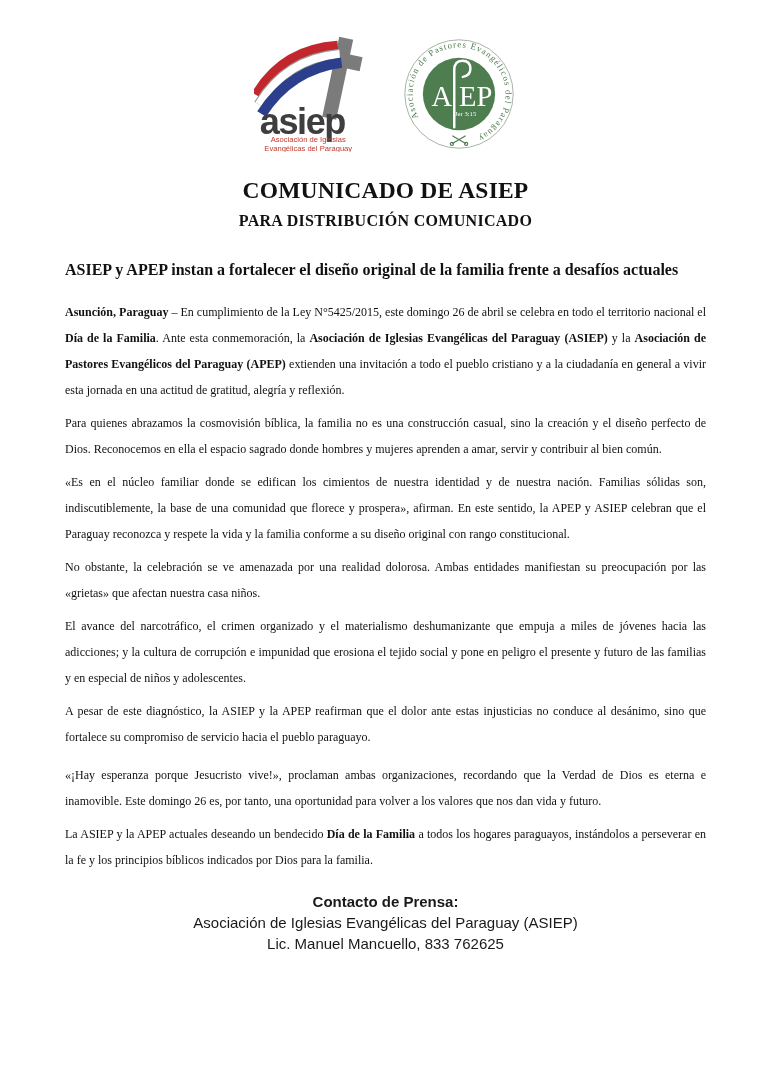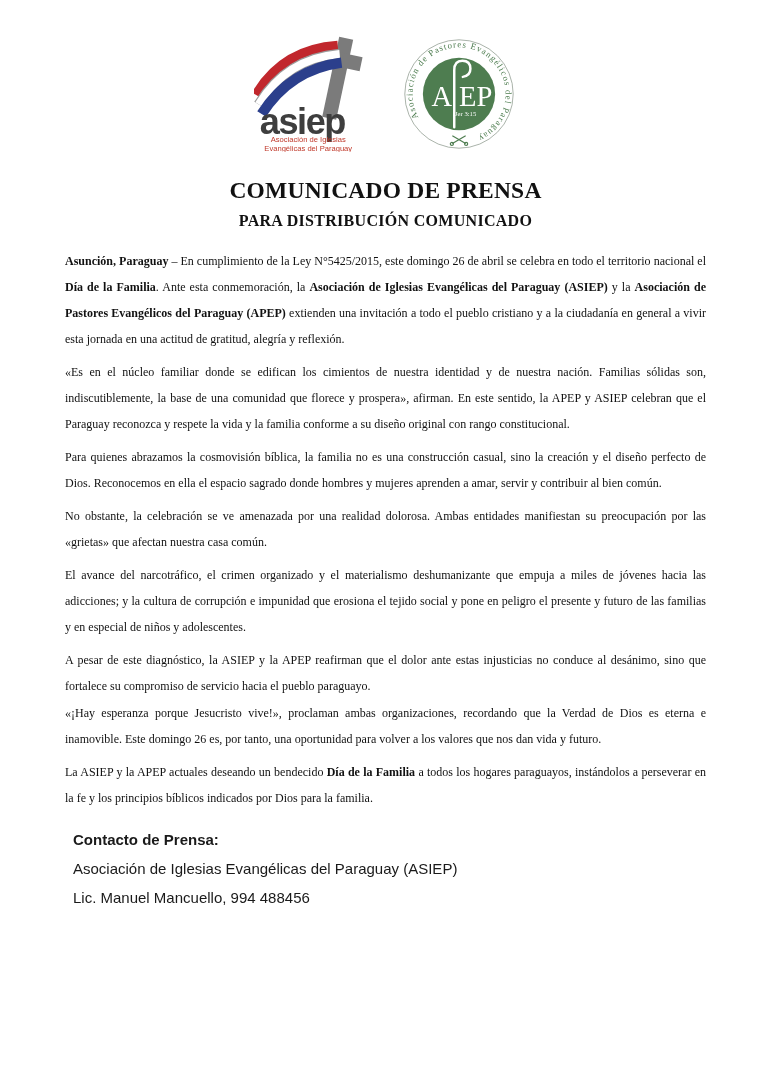--- a/index.html
+++ b/index.html
@@ -14,23 +14,23 @@
   .apep-logo { width:118px; height:116px; }
   .titleblock { text-align:center; margin-top:26px; }
   .doc-title { font-size:23.5px; font-weight:bold; margin:0; letter-spacing:0.2px; line-height:25px; }
   .doc-subtitle { font-size:16px; font-weight:bold; margin:9px 0 0; letter-spacing:0.3px; line-height:18px; }
   .headline { font-weight:bold; font-size:16px; line-height:22px; margin:29px 0 0; text-align:justify; text-align-last:left; }
   .body-text p {
     font-size:12px; line-height:26px; margin:7px 0 0;
     text-align:justify; text-align-last:left;
   }
   .body-text p:first-child { margin-top:18px; }
-  .body-text p.tight { margin-top:1px; }
+  .body-text p.tight { margin-top:12px; }
   .contact { font-family:"Liberation Sans", sans-serif; font-size:15px; line-height:21px; margin-top:18px; color:#1a1a1a; }
-  .contact p { margin:8px; }
+  .contact p { margin:0;text-align:center; }
   .contact .label { font-weight:bold; }
 </style>
 </head>
 <body>
 
 <div class="page">
 
   <header class="logos">
 
     <svg class="asiep-logo" viewBox="0 0 124 122" xmlns="http://www.w3.org/2000/svg" aria-hidden="true">
@@ -65,36 +65,37 @@
       <g transform="translate(62,109)" fill="none" stroke="#4e7d50" stroke-width="1.3">
         <path d="M-7,-4 L7,4"></path>
         <path d="M7,-4 L-7,4"></path>
         <circle cx="-7.5" cy="4.5" r="1.6"></circle>
         <circle cx="7.5" cy="4.5" r="1.6"></circle>
       </g>
     </svg>
   </header>
 
   <div class="titleblock">
-    <h1 class="doc-title">COMUNICADO DE PRENSA</h1>
+    <h1 class="doc-title">COMUNICADO DE ASIEP</h1>
     <h2 class="doc-subtitle">PARA DISTRIBUCIÓN COMUNICADO</h2>
   </div>
 
   <article>
+    <p class="headline">ASIEP y APEP instan a fortalecer el diseño original de la familia frente a desafíos actuales</p>
     <div class="body-text" id="article-body">
         <p><b>Asunción, Paraguay</b><span> – En cumplimiento de la Ley N°5425/2015, este domingo 26 de abril se celebra en todo el territorio nacional el </span><b>Día de la Familia</b><span>. Ante esta conmemoración, la </span><b>Asociación de Iglesias Evangélicas del Paraguay (ASIEP)</b><span> y la </span><b>Asociación de Pastores Evangélicos del Paraguay (APEP)</b><span> extienden una invitación a todo el pueblo cristiano y a la ciudadanía en general a vivir esta jornada en una actitud de gratitud, alegría y reflexión.</span></p>
+        <p><span>Para quienes abrazamos la cosmovisión bíblica, la familia no es una construcción casual, sino la creación y el diseño perfecto de Dios. Reconocemos en ella el espacio sagrado donde hombres y mujeres aprenden a amar, servir y contribuir al bien común.</span></p>
         <p><span>«Es en el núcleo familiar donde se edifican los cimientos de nuestra identidad y de nuestra nación. Familias sólidas son, indiscutiblemente, la base de una comunidad que florece y prospera», afirman. En este sentido, la APEP y ASIEP celebran que el Paraguay reconozca y respete la vida y la familia conforme a su diseño original con rango constitucional.</span></p>
-        <p><span>Para quienes abrazamos la cosmovisión bíblica, la familia no es una construcción casual, sino la creación y el diseño perfecto de Dios. Reconocemos en ella el espacio sagrado donde hombres y mujeres aprenden a amar, servir y contribuir al bien común.</span></p>
-        <p><span>No obstante, la celebración se ve amenazada por una realidad dolorosa. Ambas entidades manifiestan su preocupación por las «grietas» que afectan nuestra casa común.</span></p>
+        <p><span>No obstante, la celebración se ve amenazada por una realidad dolorosa. Ambas entidades manifiestan su preocupación por las «grietas» que afectan nuestra casa niños.</span></p>
         <p><span>El avance del narcotráfico, el crimen organizado y el materialismo deshumanizante que empuja a miles de jóvenes hacia las adicciones; y la cultura de corrupción e impunidad que erosiona el tejido social y pone en peligro el presente y futuro de las familias y en especial de niños y adolescentes.</span></p>
         <p><span>A pesar de este diagnóstico, la ASIEP y la APEP reafirman que el dolor ante estas injusticias no conduce al desánimo, sino que fortalece su compromiso de servicio hacia el pueblo paraguayo.</span></p>
         <p class="tight"><span>«¡Hay esperanza porque Jesucristo vive!», proclaman ambas organizaciones, recordando que la Verdad de Dios es eterna e inamovible. Este domingo 26 es, por tanto, una oportunidad para volver a los valores que nos dan vida y futuro.</span></p>
         <p><span>La ASIEP y la APEP actuales deseando un bendecido </span><b>Día de la Familia</b><span> a todos los hogares paraguayos, instándolos a perseverar en la fe y los principios bíblicos indicados por Dios para la familia.</span></p>
       </div>
   </article>
 
   <footer class="contact">
     <p class="label">Contacto de Prensa:</p>
     <p>Asociación de Iglesias Evangélicas del Paraguay (ASIEP)</p>
-    <p>Lic. Manuel Mancuello, 994 488456</p>
+    <p>Lic. Manuel Mancuello, 833 762625</p>
   </footer>
 
 </div>
 
 </body></html>

